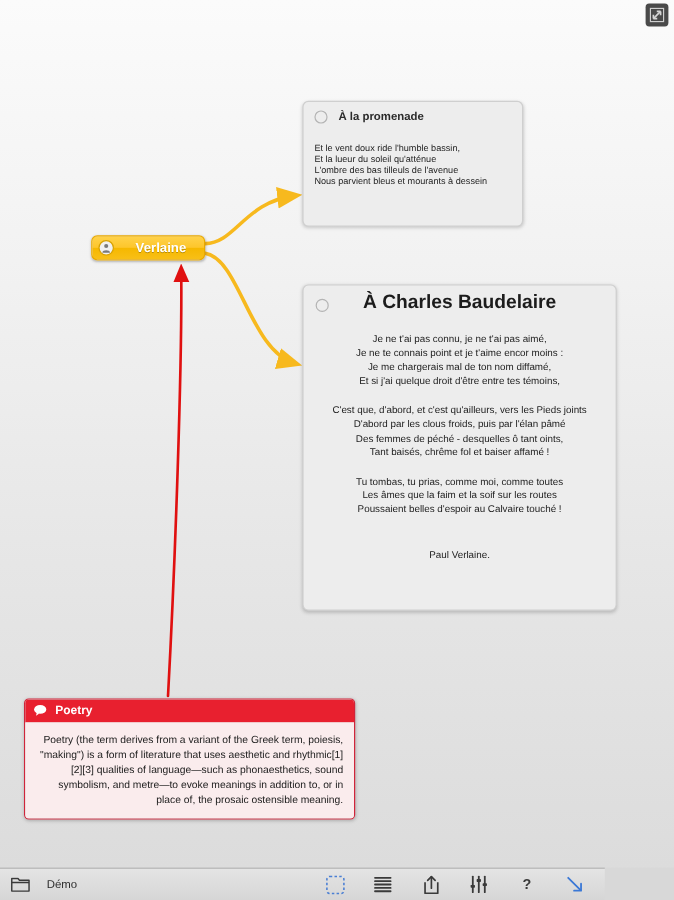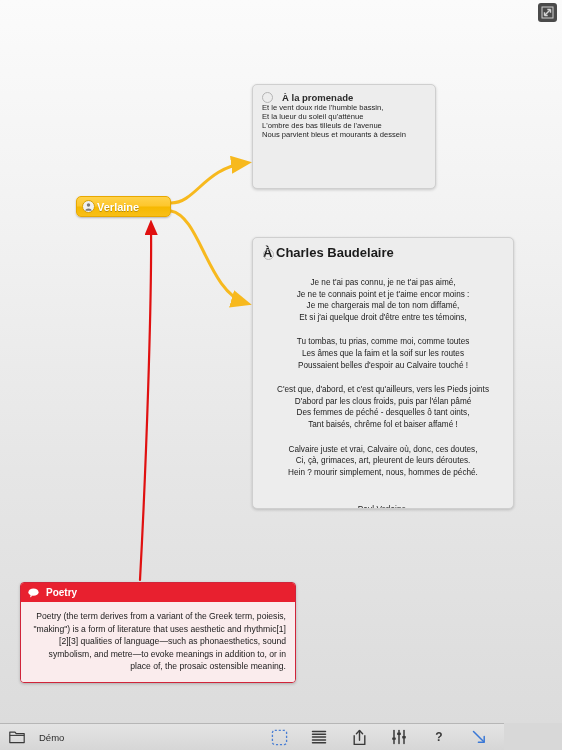--- a/index.html
+++ b/index.html
@@ -59,21 +59,21 @@
     background: #f0f0f0;
     border: 1px solid #d8a100;
     display: flex; align-items: center; justify-content: center;
     flex: 0 0 auto;
   }
   #node-verlaine .node-label {
     font-size: 11px;
     font-weight: bold;
     color: #fff;
     text-shadow: 0 1px 0 rgba(0,0,0,.25);
-    margin-left: 2px;
+    margin-left: 18px;
     white-space: nowrap;
   }
 
   
   .note-card {
     position: absolute;
     background: #ededed;
     border: 1px solid #cfcfcf;
     border-radius: 5px;
     box-shadow: 0 1px 3px rgba(0,0,0,.18);
@@ -81,21 +81,21 @@
     overflow: hidden;
   }
 
   #card-promenade {
     left: 252px; top: 84px;
     width: 184px; height: 105px;
     padding: 7px 9px 0 9px;
   }
   #card-promenade .card-head {
     display: flex; align-items: center;
-    margin-bottom: 0;
+    margin-bottom: 16px;
   }
   .circle-check {
     width: 11px; height: 11px;
     border-radius: 50%;
     border: 1px solid #b4b4b4;
     background: transparent;
     flex: 0 0 auto;
   }
   #card-promenade .card-title {
     font-size: 9.5px;
@@ -116,22 +116,22 @@
     padding: 8px 10px 0 10px;
   }
   #card-baudelaire .head-row {
     position: relative;
     height: 18px;
   }
   #card-baudelaire .circle-check {
     position: absolute; left: 0; top: 3px;
   }
   #card-baudelaire .poem-title {
-    text-align: left;
-    font-size: 13px;
+    text-align: center;
+    font-size: 16px;
     font-weight: bold;
     color: #1c1c1c;
     line-height: 14px;
   }
   #card-baudelaire .stanza {
     text-align: center;
     font-size: 8.2px;
     line-height: 11.6px;
     color: #1c1c1c;
     margin-top: 13px;
@@ -261,30 +261,27 @@
 
   <div id="card-baudelaire" class="note-card">
     <div class="head-row">
       <span class="circle-check"></span>
       <div class="poem-title">À Charles Baudelaire</div>
     </div>
     <div class="stanza" style="white-space:pre-line">Je ne t'ai pas connu, je ne t'ai pas aimé,
 Je ne te connais point et je t'aime encor moins :
 Je me chargerais mal de ton nom diffamé,
 Et si j'ai quelque droit d'être entre tes témoins,</div>
-    <div class="stanza" style="white-space:pre-line">Tu tombas, tu prias, comme moi, comme toutes
-Les âmes que la faim et la soif sur les routes
-Poussaient belles d'espoir au Calvaire touché !</div>
     <div class="stanza" style="white-space:pre-line">C'est que, d'abord, et c'est qu'ailleurs, vers les Pieds joints
 D'abord par les clous froids, puis par l'élan pâmé
 Des femmes de péché - desquelles ô tant oints,
 Tant baisés, chrême fol et baiser affamé !</div>
-    <div class="stanza" style="white-space:pre-line">Calvaire juste et vrai, Calvaire où, donc, ces doutes,
-Ci, çà, grimaces, art, pleurent de leurs déroutes.
-Hein ? mourir simplement, nous, hommes de péché.</div>
+    <div class="stanza" style="white-space:pre-line">Tu tombas, tu prias, comme moi, comme toutes
+Les âmes que la faim et la soif sur les routes
+Poussaient belles d'espoir au Calvaire touché !</div>
     <div class="signature">Paul Verlaine.</div>
   </div>
 
   <div id="card-poetry">
     <div class="poetry-head">
       <span class="bubble-icon">
         <svg width="11" height="10" viewBox="0 0 12 11">
           <ellipse cx="6" cy="4.6" rx="5.6" ry="4" fill="#ffffff"></ellipse>
           <path d="M2.8,7.6 L2.2,10.4 L5.2,8.3 Z" fill="#ffffff"></path>
         </svg>

